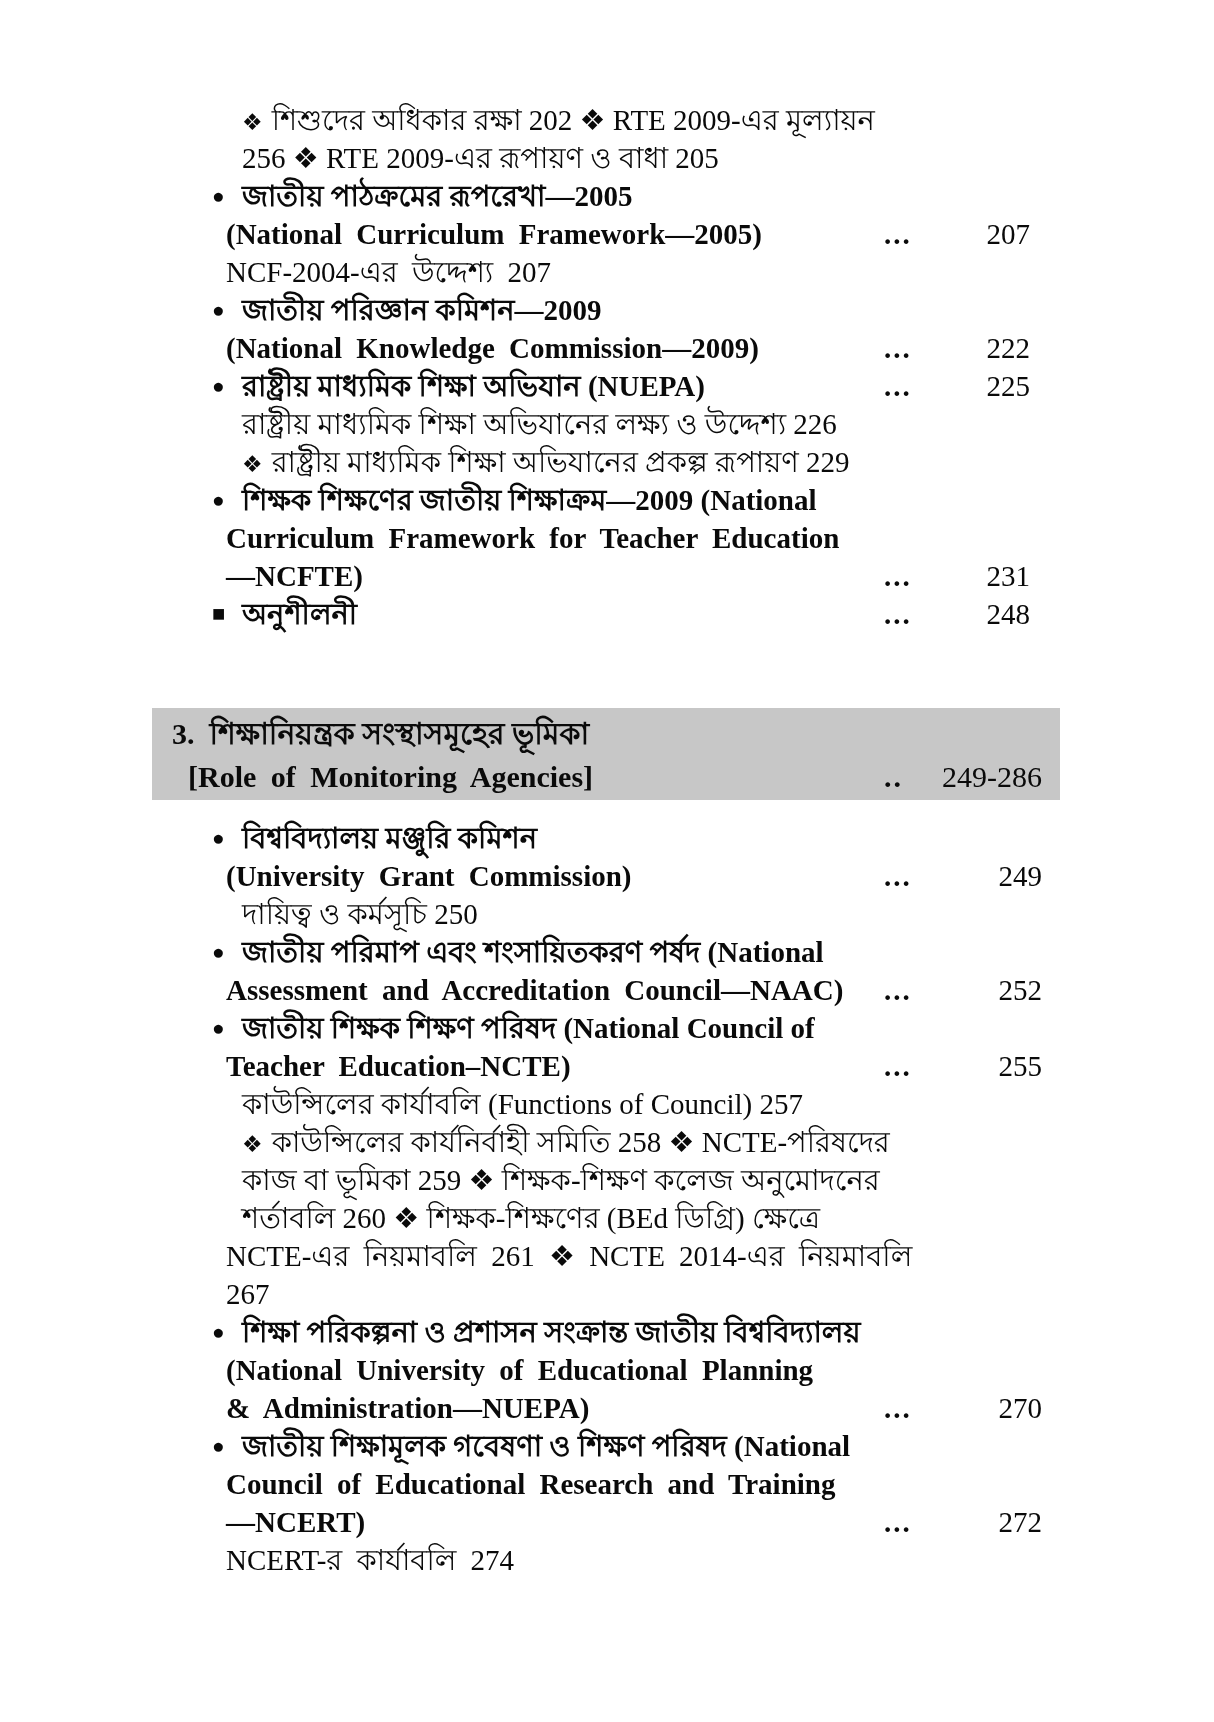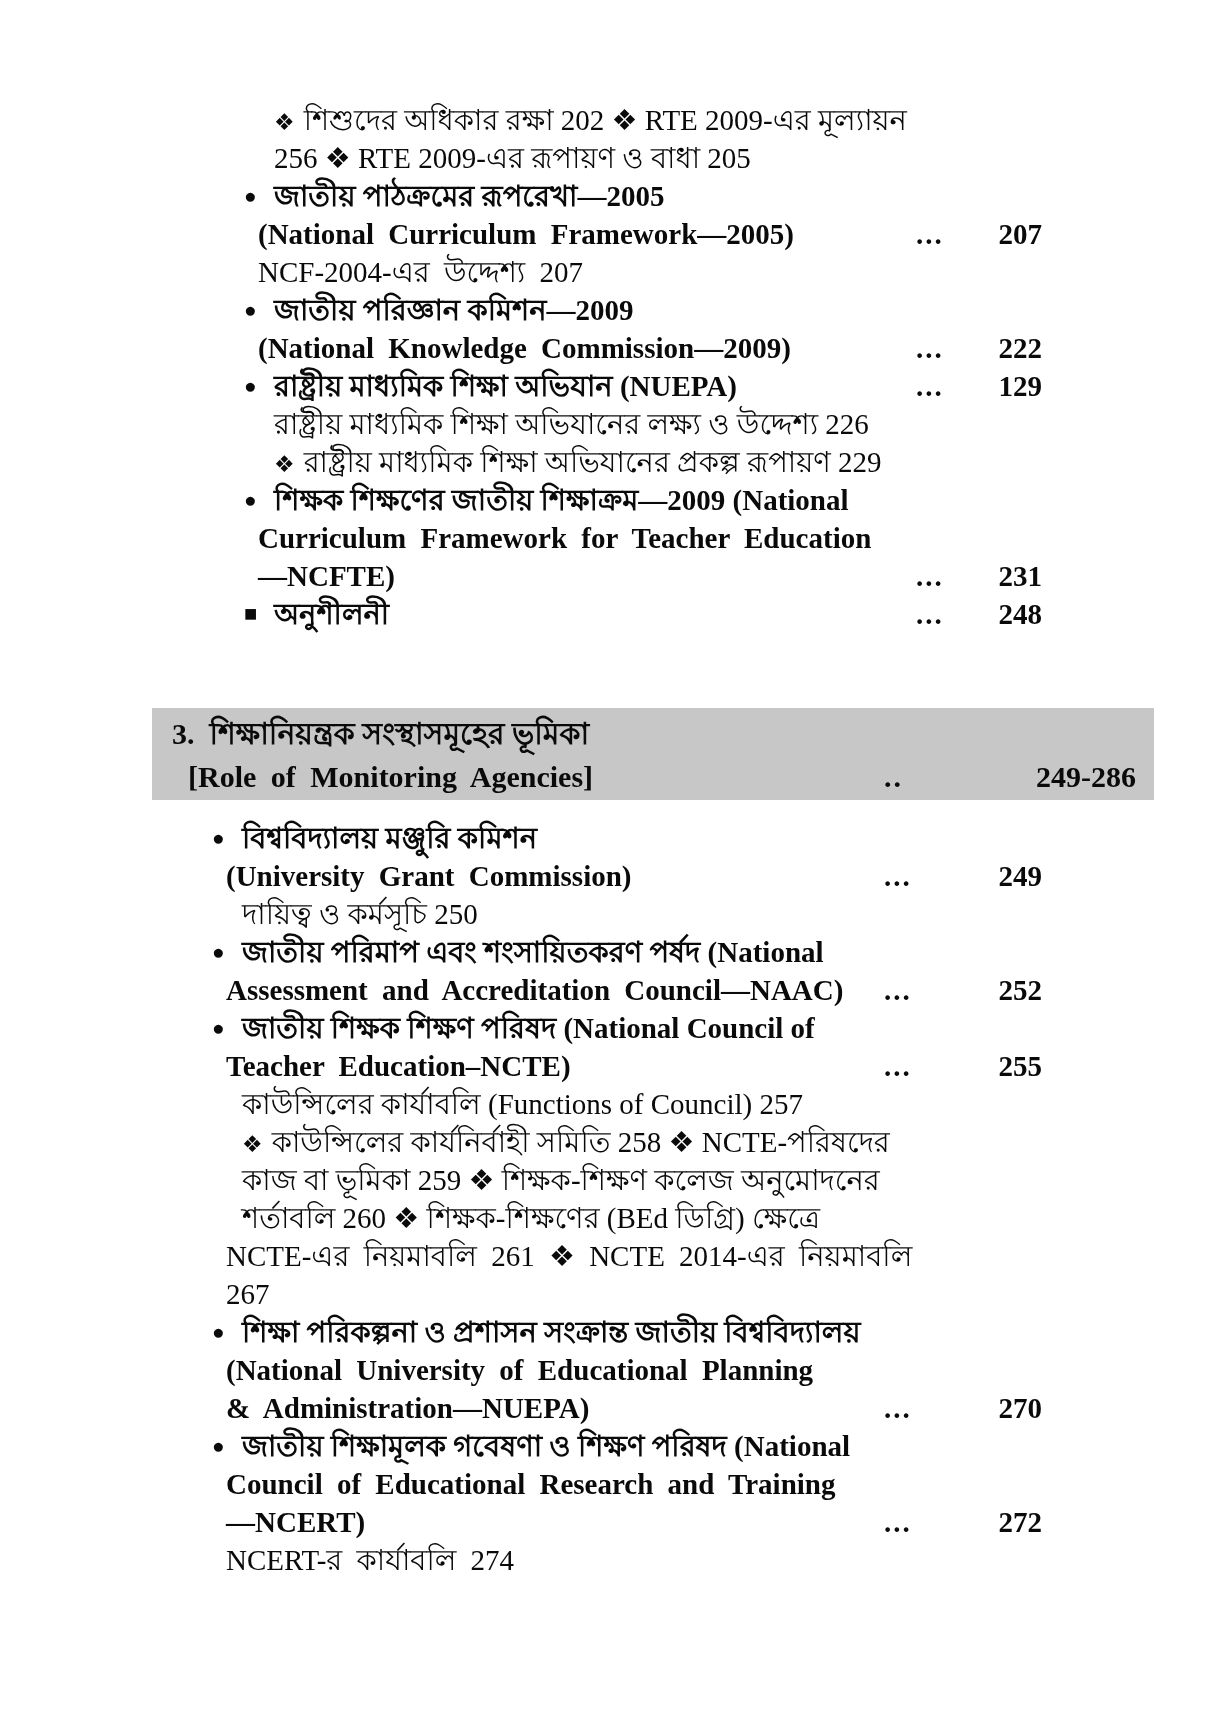--- a/index.html
+++ b/index.html
@@ -5,39 +5,39 @@
   html,body{margin:0;padding:0;}
   body{
     width:1214px;height:1722px;
     background:#ffffff;
     font-family:"Liberation Serif","DejaVu Serif",serif;
     color:#0a0a0a;
     position:relative;
     overflow:hidden;
   }
   .page{position:absolute;inset:0;background:#ffffff;}
-  .rows-top{position:absolute;top:101px;left:0;right:0;margin-left:32px;}
+  .rows-top{position:absolute;top:101px;left:0;right:12px;}
   .rows-bottom{position:absolute;top:819px;left:0;right:0;}
   .row{
     position:relative;
     height:38px;line-height:38px;
     font-size:29px;
     padding-left:242px;
     white-space:nowrap;
   }
   .row.latin{padding-left:226px;word-spacing:7px;}
   .row.b{font-weight:bold;}
   .mk{position:absolute;left:212px;top:0;}
   .mk.bullet{font-size:21px;}
   .mk.square{font-size:22px;}
   .dmk{font-size:23px;margin-right:9px;}
   .dots{position:absolute;left:884px;font-weight:bold;letter-spacing:2px;}
-  .pg{position:absolute;right:172px;font-weight:bold;}
+  .pg{position:absolute;right:172px;font-weight:normal;}
   .band{
-    position:absolute;top:708px;left:152px;width:1002px;height:92px;
+    position:absolute;top:708px;left:152px;width:908px;height:92px;
     background:#c7c7c7;
     font-weight:bold;font-size:30px;
     white-space:nowrap;
   }
   .band-l1{padding-left:20px;padding-top:4px;height:44px;line-height:44px;}
   .band-l2{position:relative;padding-left:36px;height:42px;line-height:42px;word-spacing:7px;}
   .band-l2 .dots{left:732px;}
   .band-l2 .pg{right:18px;}
 </style>
 </head>
@@ -46,21 +46,21 @@
 <div class="page">
 
   <div class="rows-top">
       <div class="row diamond"><span class="dmk">❖</span><span>শিশুদের অধিকার রক্ষা 202 ❖ RTE 2009-এর মূল্যায়ন</span></div>
       <div class="row cont"><span>256 ❖ RTE 2009-এর রূপায়ণ ও বাধা 205</span></div>
       <div class="row bullet b"><span class="mk bullet">●</span><span>জাতীয় পাঠক্রমের রূপরেখা—2005</span></div>
       <div class="row cont b latin"><span>(National Curriculum Framework—2005)</span><span class="dots">...</span><span class="pg">207</span></div>
       <div class="row cont latin"><span>NCF-2004-এর উদ্দেশ্য 207</span></div>
       <div class="row bullet b"><span class="mk bullet">●</span><span>জাতীয় পরিজ্ঞান কমিশন—2009</span></div>
       <div class="row cont b latin"><span>(National Knowledge Commission—2009)</span><span class="dots">...</span><span class="pg">222</span></div>
-      <div class="row bullet b"><span class="mk bullet">●</span><span>রাষ্ট্রীয় মাধ্যমিক শিক্ষা অভিযান (NUEPA)</span><span class="dots">...</span><span class="pg">129</span></div>
+      <div class="row bullet b"><span class="mk bullet">●</span><span>রাষ্ট্রীয় মাধ্যমিক শিক্ষা অভিযান (NUEPA)</span><span class="dots">...</span><span class="pg">225</span></div>
       <div class="row cont"><span>রাষ্ট্রীয় মাধ্যমিক শিক্ষা অভিযানের লক্ষ্য ও উদ্দেশ্য 226</span></div>
       <div class="row diamond"><span class="dmk">❖</span><span>রাষ্ট্রীয় মাধ্যমিক শিক্ষা অভিযানের প্রকল্প রূপায়ণ 229</span></div>
       <div class="row bullet b"><span class="mk bullet">●</span><span>শিক্ষক শিক্ষণের জাতীয় শিক্ষাক্রম—2009 (National</span></div>
       <div class="row cont b latin"><span>Curriculum Framework for Teacher Education</span></div>
       <div class="row cont b latin"><span>—NCFTE)</span><span class="dots">...</span><span class="pg">231</span></div>
       <div class="row square b"><span class="mk square">■</span><span>অনুশীলনী</span><span class="dots">...</span><span class="pg">248</span></div>
     </div>
 
   <div class="band">
     <div class="band-l1"><span>3.</span>&nbsp;&nbsp;<span>শিক্ষানিয়ন্ত্রক সংস্থাসমূহের ভূমিকা</span></div>

